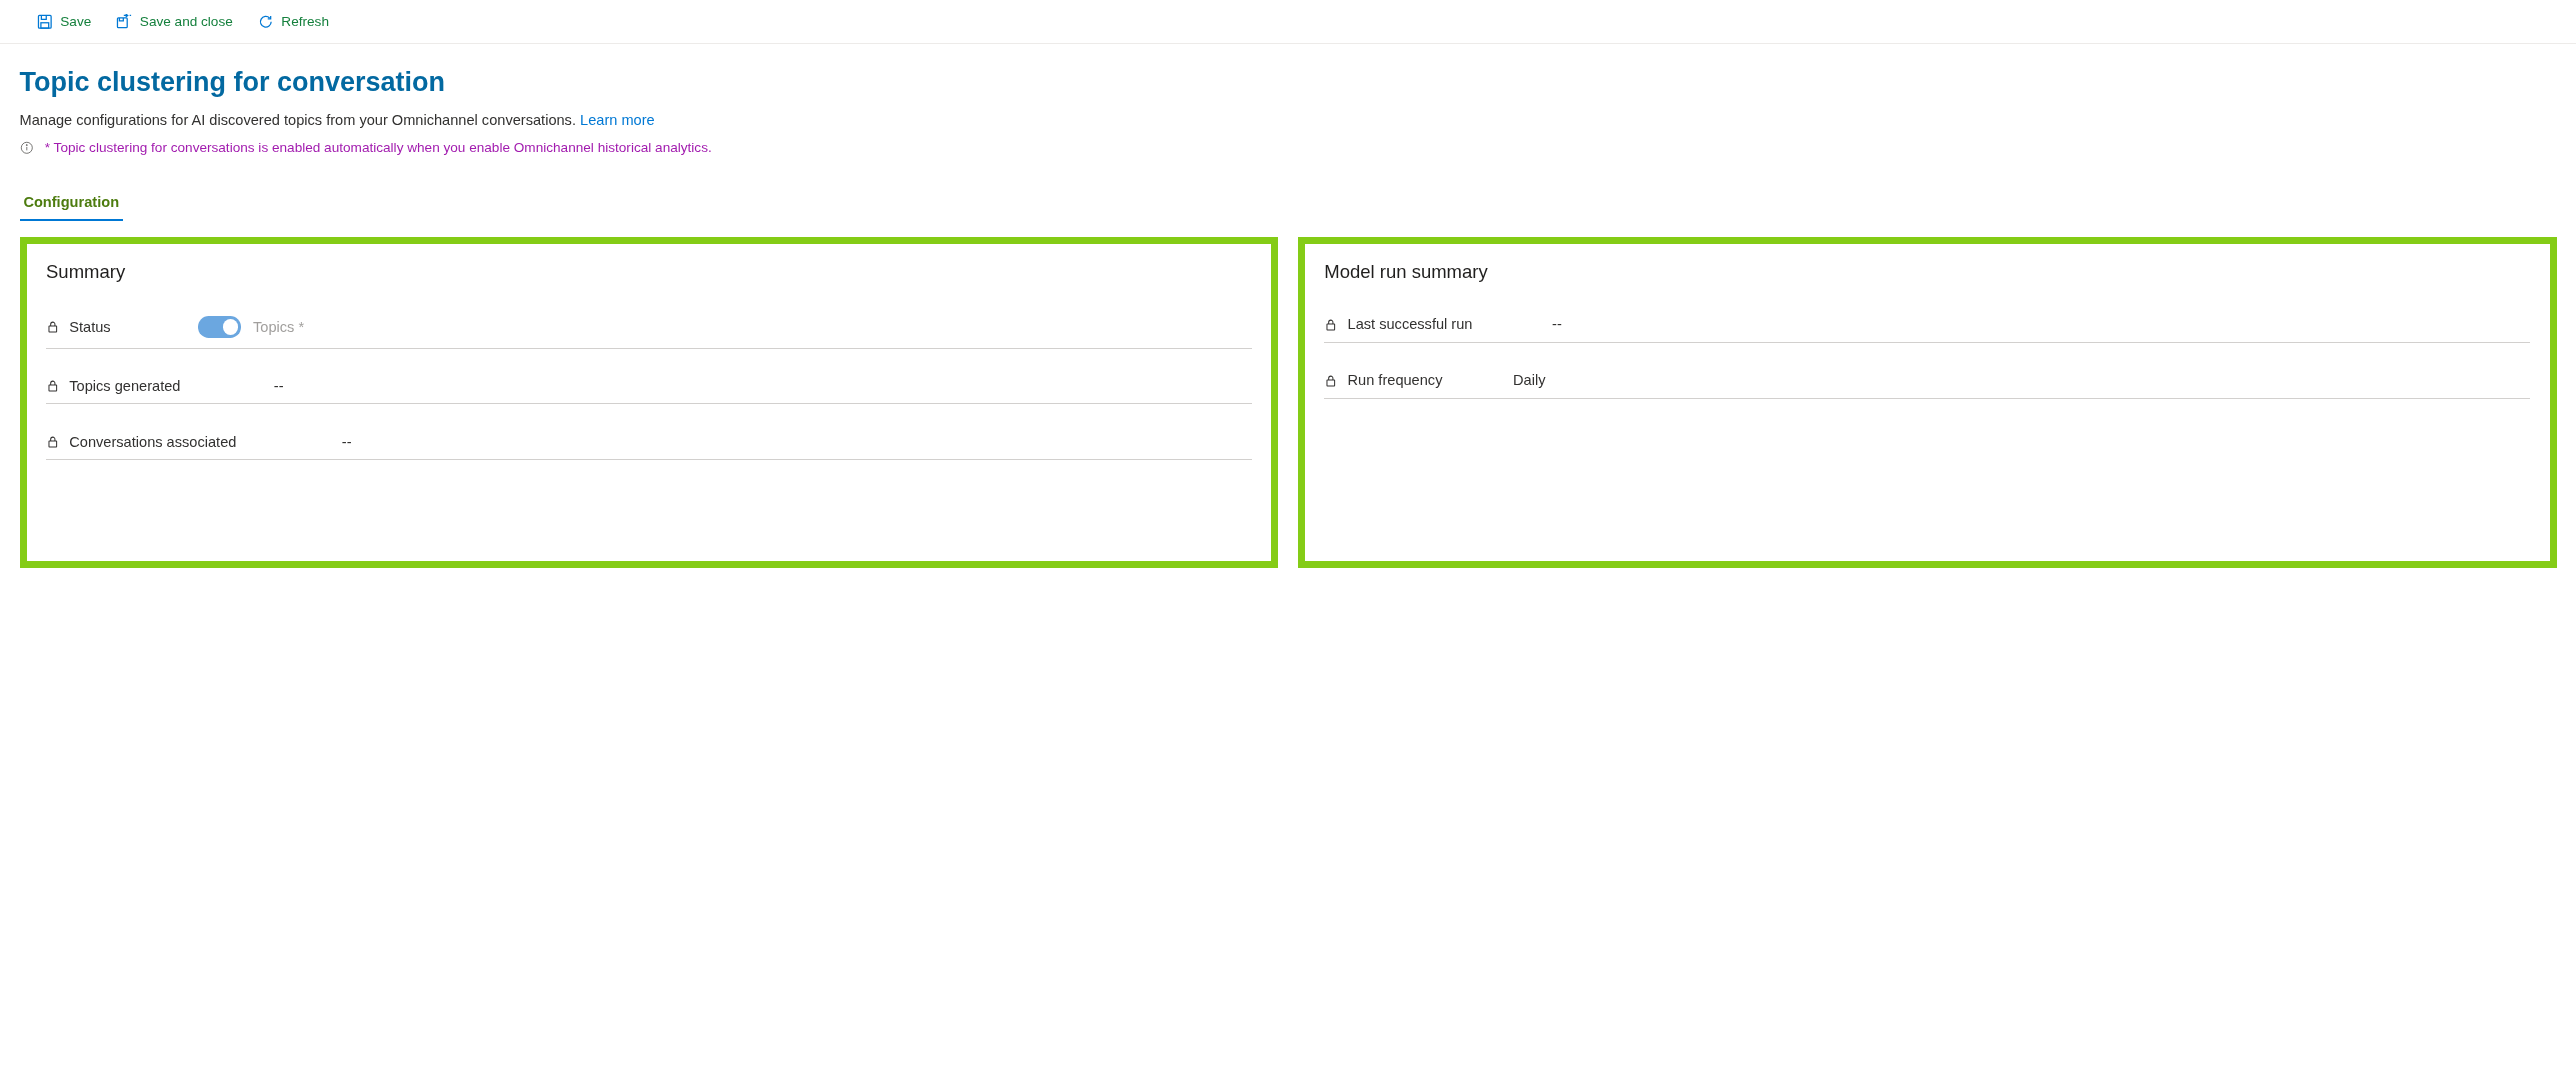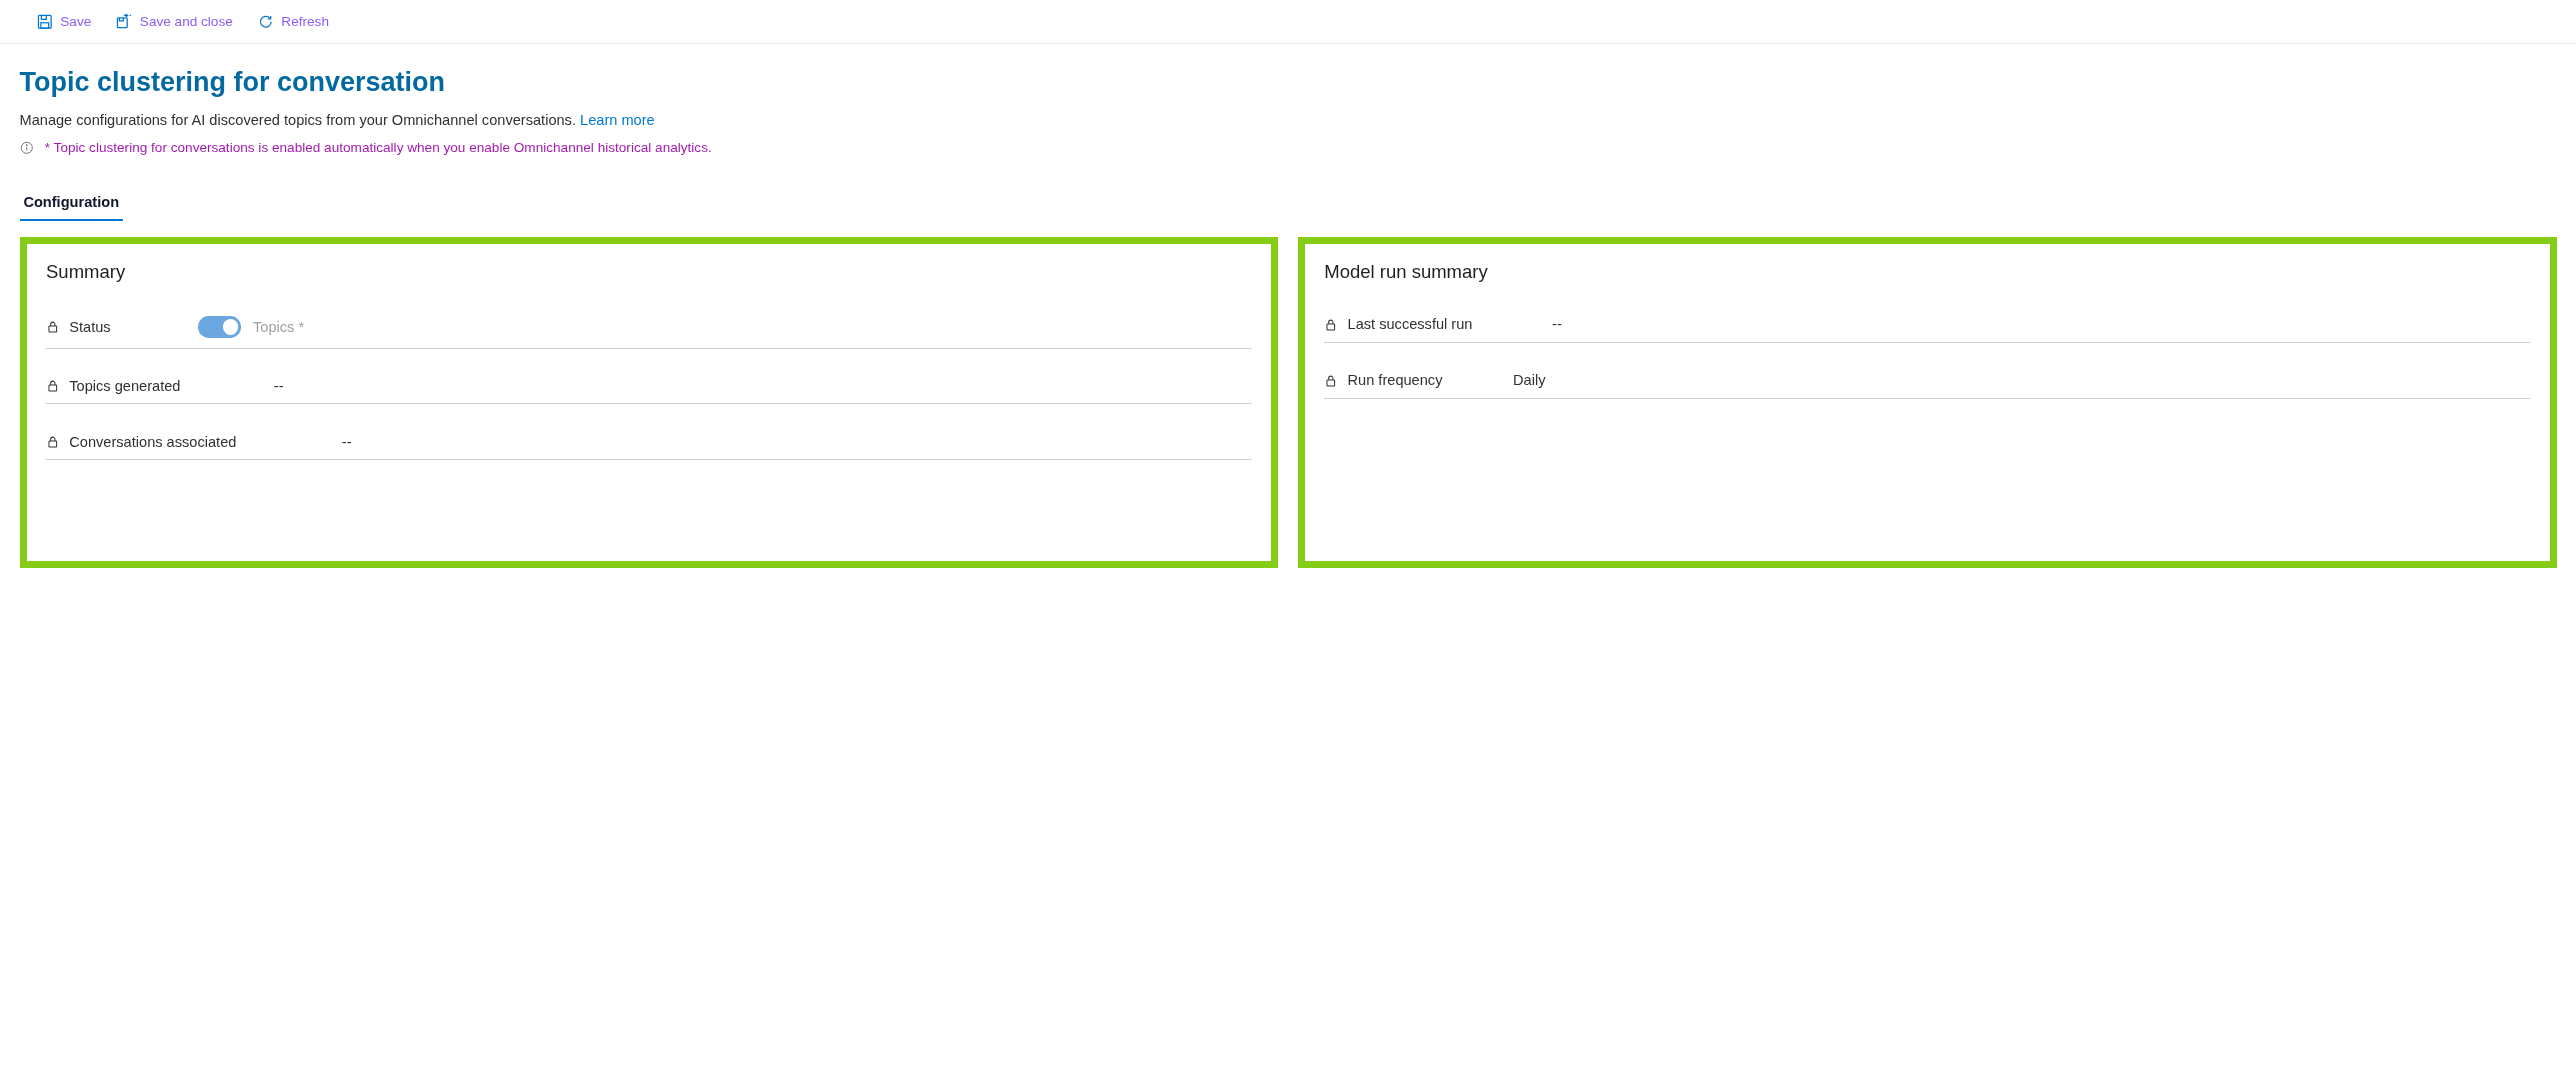--- a/index.html
+++ b/index.html
@@ -21,21 +21,21 @@
       border-bottom: 1px solid #edebe9;
     }
     .toolbar-button {
       display: flex;
       align-items: center;
       gap: 7.8px;
       background: none;
       border: none;
       cursor: pointer;
       font-size: 13.6px;
-      color: #8b5cf6;
+      color: #15803d;
       padding: 3.9px 1.9px;
     }
     .toolbar-icon {
       width: 15.6px;
       height: 15.6px;
       color: #0078d4;
     }
     .content {
       padding: 23.4px 19.5px;
     }
@@ -69,21 +69,21 @@
       flex-shrink: 0;
       margin-top: 1.9px;
     }
     .tabs {
       display: flex;
       margin-bottom: 15.6px;
     }
     .tab {
       padding: 9.7px 3.9px;
       font-size: 14.6px;
-      color: #0f172a;
+      color: #4d7c0f;
       cursor: pointer;
       border-bottom: 2.9px solid transparent;
       margin-right: 19.5px;
     }
     .tab.active {
       font-weight: 600;
       border-bottom-color: #0078d4;
     }
     .panels {
       display: flex;

